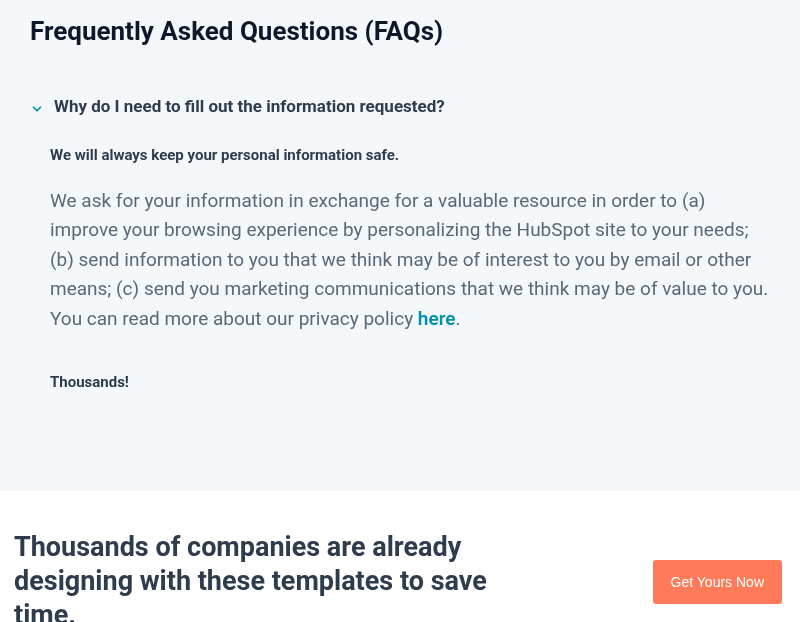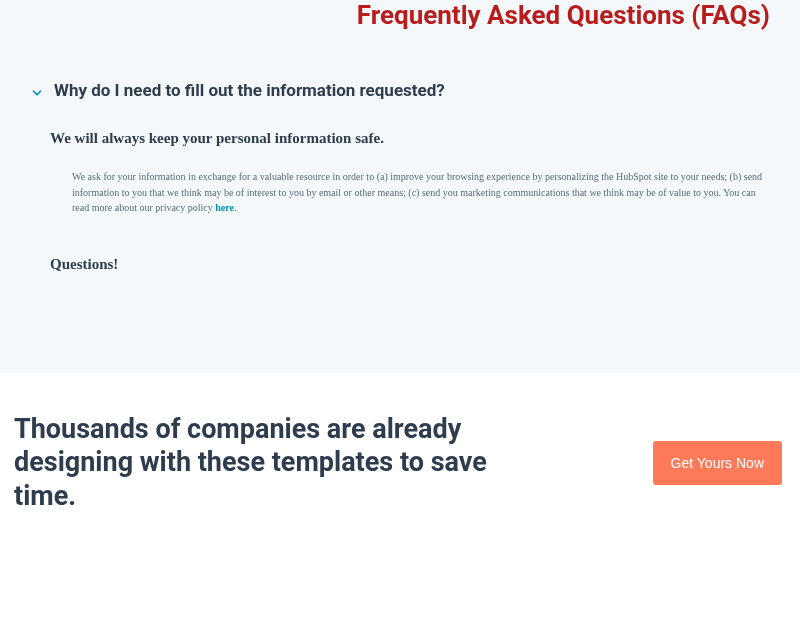--- a/index.html
+++ b/index.html
@@ -13,23 +13,23 @@
       height: 622px;
       background: #fff;
     }
     .faq-section {
       background: #f5f8fa;
       padding: 0 30px 60px 30px;
     }
     .faq-title {
       font-size: 26px;
       font-weight: 700;
-      color: #b91c1c;
-      text-align: right;
-      padding-top: 0;
+      color: #0f172a;
+      text-align: left;
+      padding-top: 16px;
       padding-bottom: 50px;
     }
     .faq-item {
       margin-bottom: 40px;
     }
     .faq-question {
       display: flex;
       align-items: flex-end;
       cursor: pointer;
       margin-bottom: 30px;
@@ -45,33 +45,31 @@
       height: 100%;
       display: block;
     }
     .question-text {
       font-size: 17px;
       font-weight: 700;
       color: #2e3c4e;
     }
     .faq-answer {
       padding-left: 20px;
-      font-family: Liberation Serif, serif;
     }
     .answer-bold {
       font-size: 15px;
       font-weight: 700;
       color: #2e3c4e;
       margin-bottom: 22px;
     }
     .answer-body {
-      font-size: 10px;
+      font-size: 19px;
       line-height: 1.55;
       color: #5a6978;
-      margin-left: 22px;
     }
     .answer-link {
       color: #0091ae;
       text-decoration: none;
       font-weight: 600;
     }
     .bottom-section {
       background: #fff;
       padding: 40px 14px 20px 14px;
       display: flex;
@@ -116,21 +114,21 @@
     <div class="faq-answer">
       <div class="answer-bold">We will always keep your personal information safe.</div>
       <div class="answer-body">
         <span>We ask for your information in exchange for a valuable resource in order to (a) improve your browsing experience by personalizing the HubSpot site to your needs; (b) send information to you that we think may be of interest to you by email or other means; (c) send you marketing communications that we think may be of value to you. You can read more about our privacy policy </span><a class="answer-link" href="#">here</a><span>.</span>
       </div>
     </div>
   </div>
 
   <div class="faq-item">
     <div class="faq-answer">
-      <div class="answer-bold">Questions!</div>
+      <div class="answer-bold">Thousands!</div>
     </div>
   </div>
 </div>
 
 <div class="bottom-section">
   <div class="bottom-headline">Thousands of companies are already designing with these templates to save time.</div>
   <button class="cta-button">Get Yours Now</button>
 </div>
 
 </body></html>

